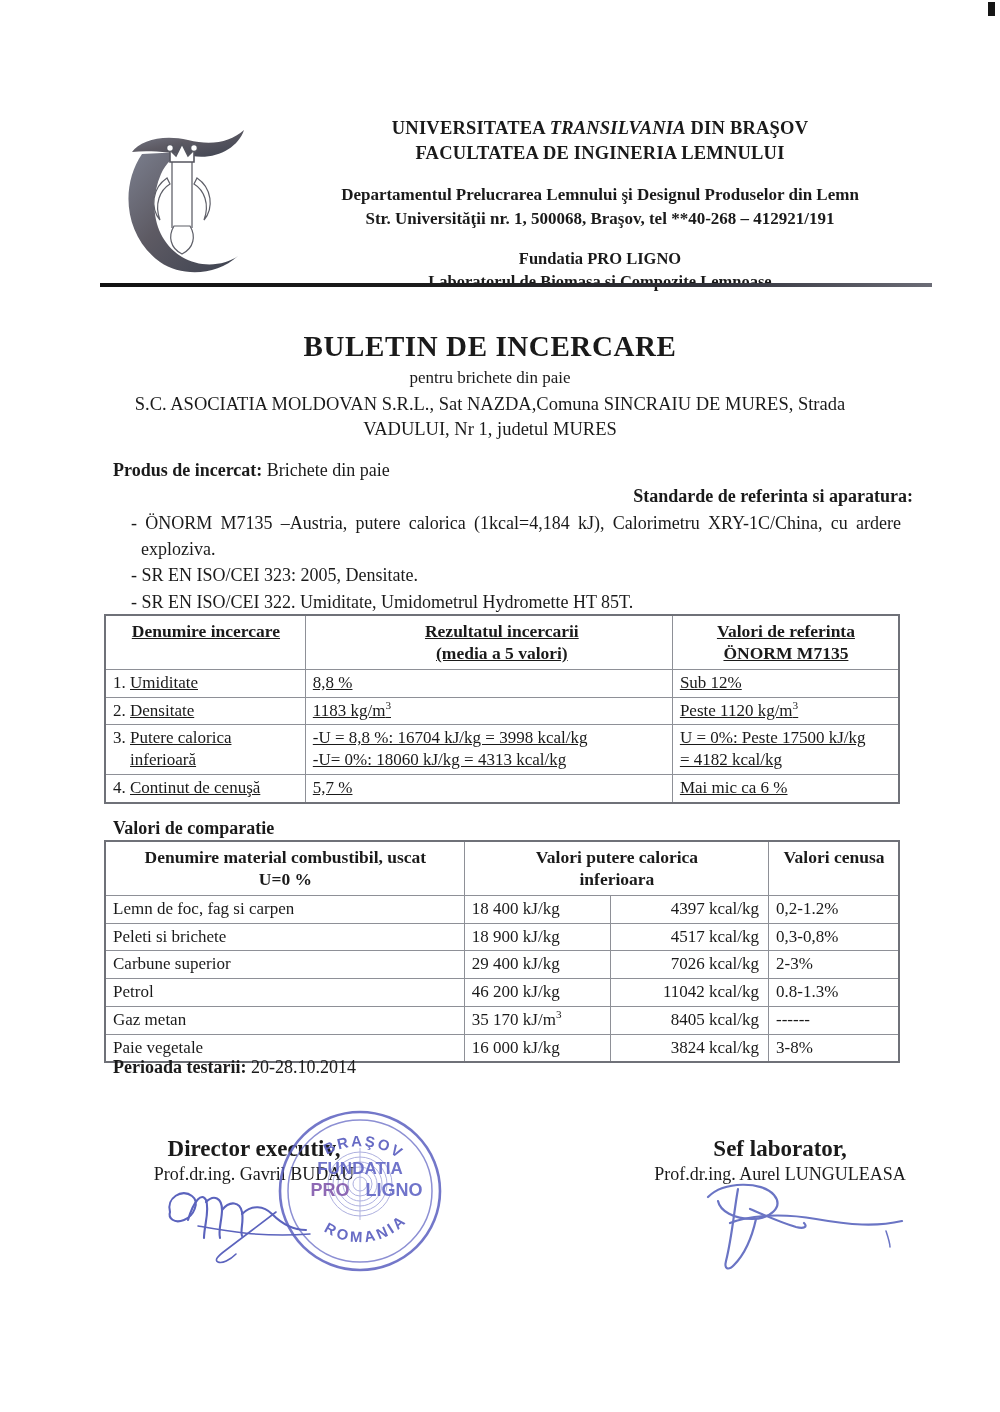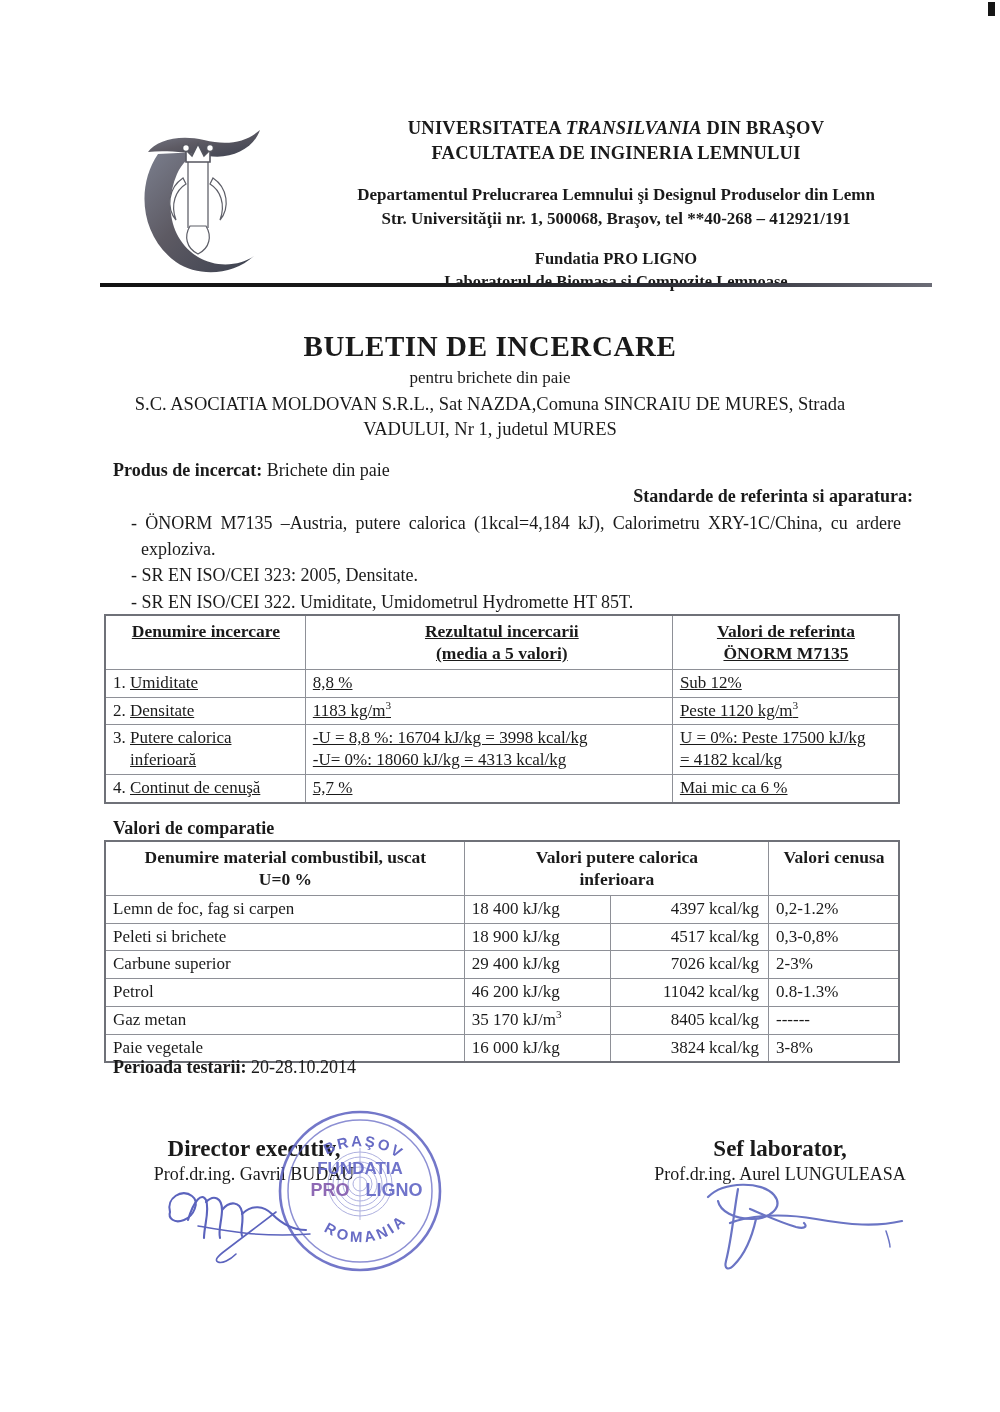--- a/index.html
+++ b/index.html
@@ -27,21 +27,21 @@
     left: 988px;
     width: 7px;
     height: 14px;
     background: #151515;
   }
 
   
   .header {
     position: absolute;
     top: 108px;
-    left: 16px;
+    left: 0;
     width: 832px;
     height: 180px;
   }
   .logo {
     position: absolute;
     left: 112px;
     top: 8px;
     width: 150px;
     height: 165px;
   }

